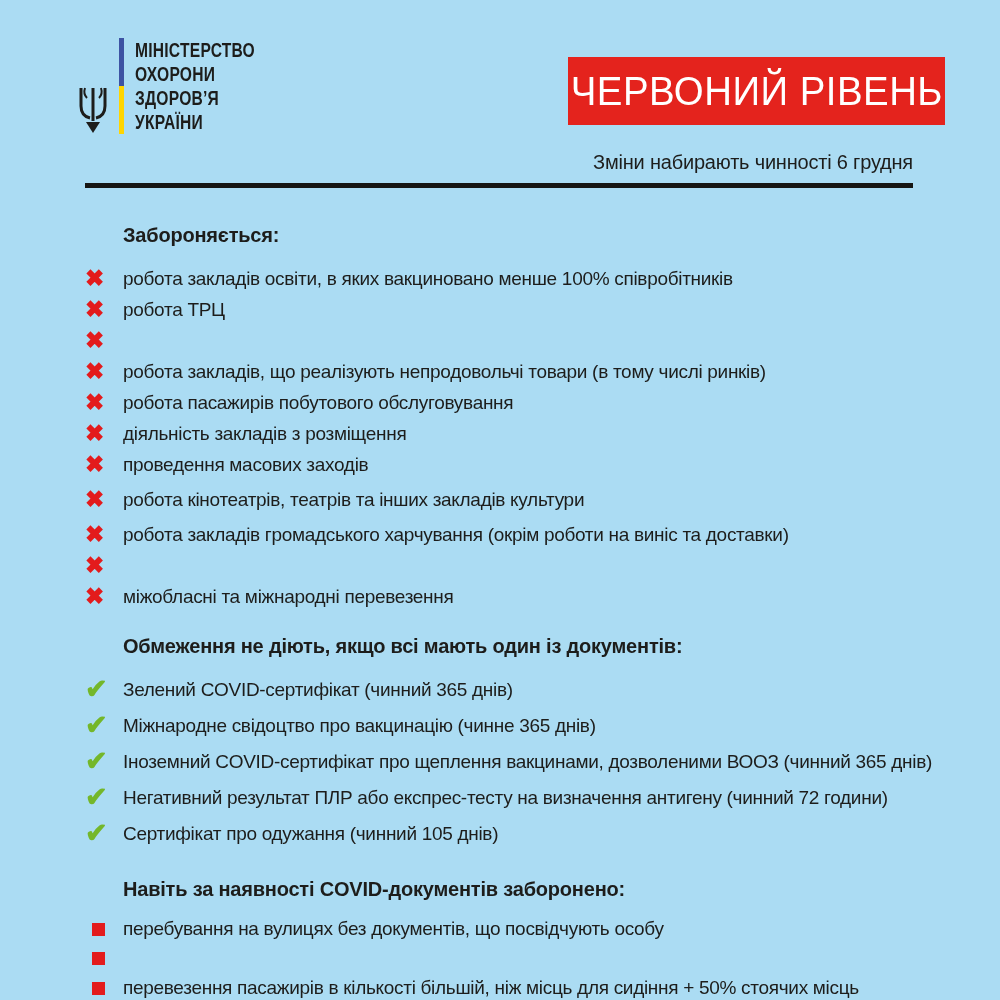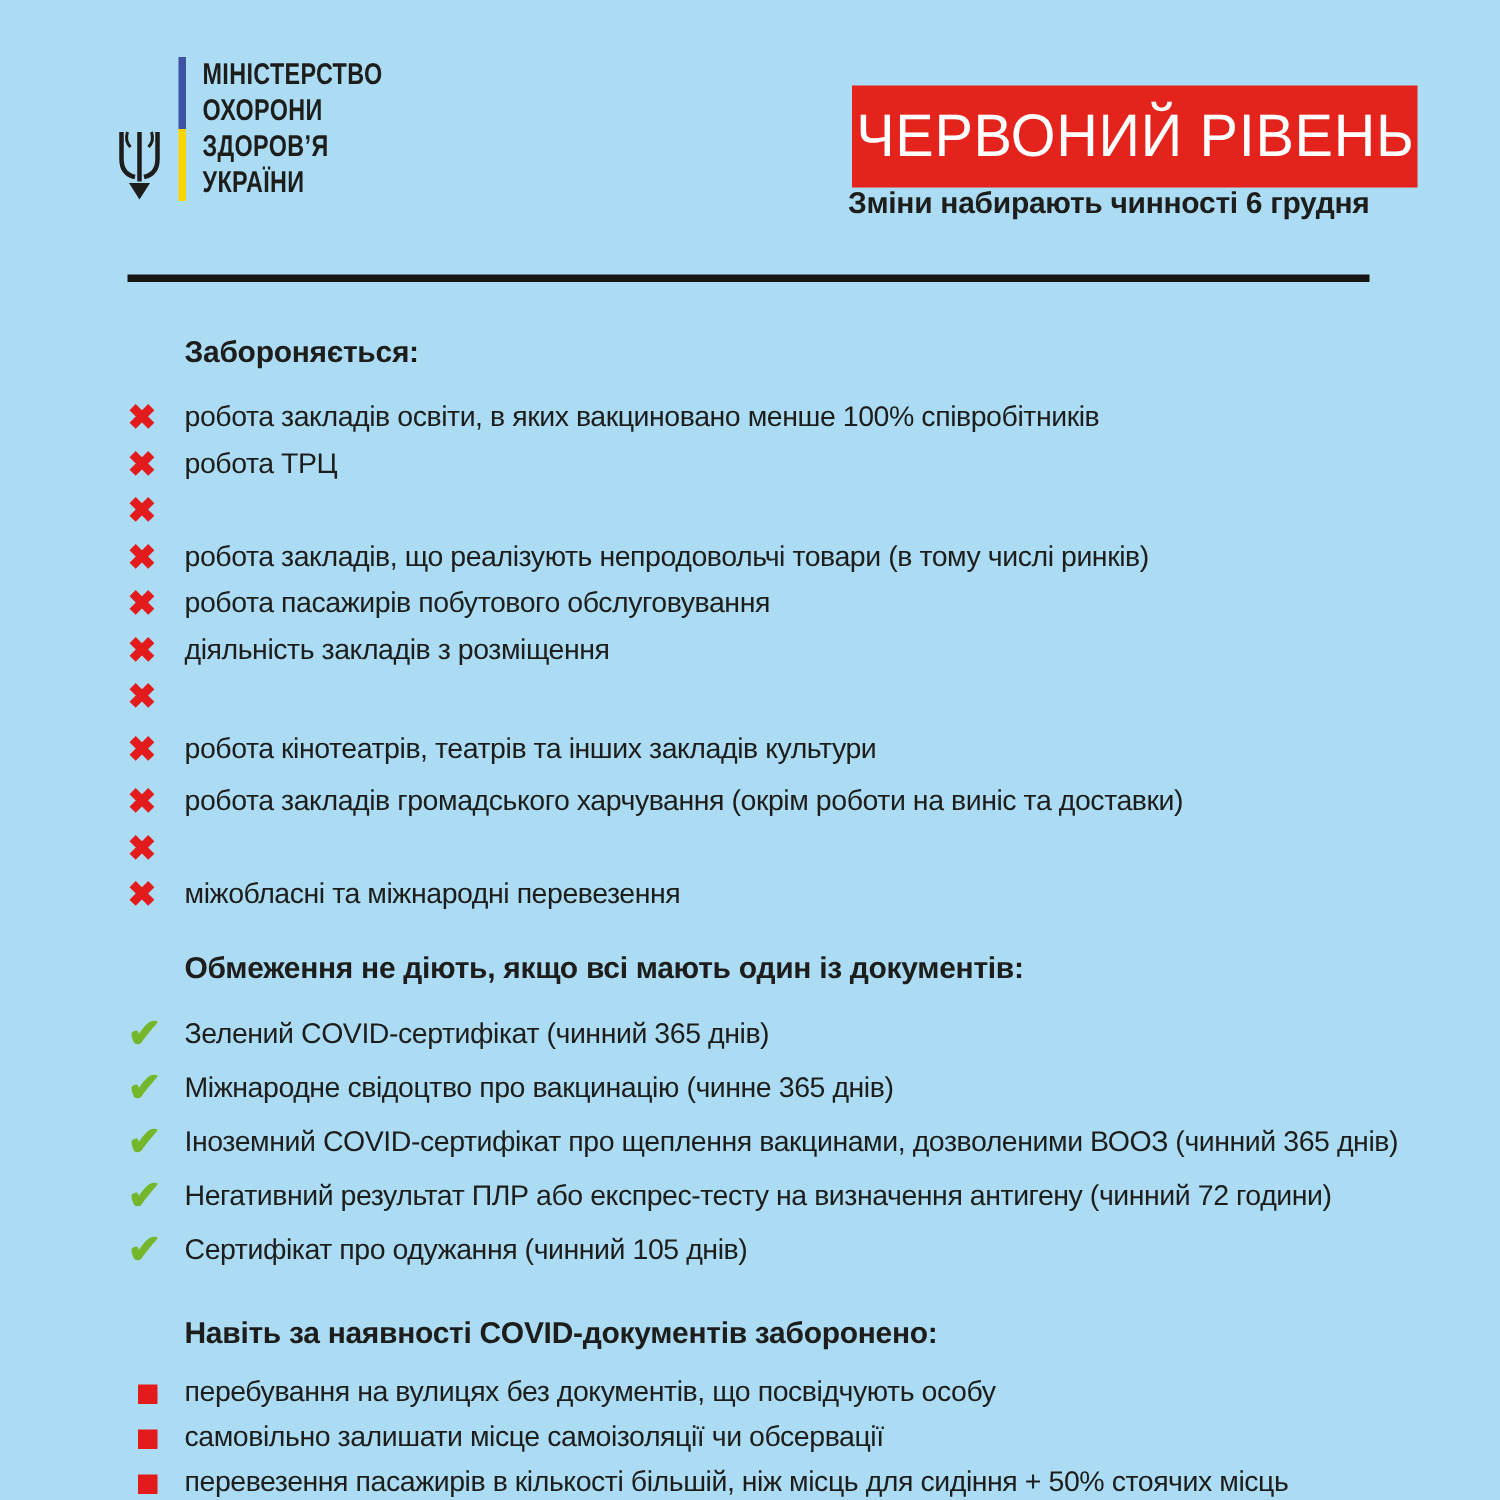--- a/index.html
+++ b/index.html
@@ -63,24 +63,24 @@
   }
   .banner-title {
     color: #ffffff;
     font-size: 40px;
     letter-spacing: 0.5px;
     transform: scaleX(0.96);
     white-space: nowrap;
   }
   .effective-date {
     position: absolute;
-    top: 125px;
+    top: 151px;
     right: 87px;
     font-size: 20px;
-    font-weight: bold;
+    font-weight: normal;
     text-align: right;
     letter-spacing: -0.2px;
   }
 
   .divider {
     position: absolute;
     left: 85px;
     right: 87px;
     top: 183px;
     height: 5px;
@@ -197,20 +197,21 @@
   <div class="row">
     <span class="bullet x">✖</span>
     <span class="item-text">робота пасажирів побутового обслуговування</span>
   </div>
   <div class="row">
     <span class="bullet x">✖</span>
     <span class="item-text">діяльність закладів з розміщення</span>
   </div>
   <div class="row gap">
     <span class="bullet x">✖</span>
+    <span class="item-text">проведення масових заходів</span>
   </div>
   <div class="row gap">
     <span class="bullet x">✖</span>
     <span class="item-text">робота кінотеатрів, театрів та інших закладів культури</span>
   </div>
   <div class="row">
     <span class="bullet x">✖</span>
     <span class="item-text">робота закладів громадського харчування (окрім роботи на виніс та доставки)</span>
   </div>
   <div class="row">
@@ -249,21 +250,20 @@
   <div class="row">
     <span class="bullet">
         <span class="sq"></span>
       </span>
     <span class="item-text">перебування на вулицях без документів, що посвідчують особу</span>
   </div>
   <div class="row">
     <span class="bullet">
         <span class="sq"></span>
       </span>
-    <span class="item-text">самовільно залишати місце самоізоляції чи обсервації</span>
   </div>
   <div class="row">
     <span class="bullet">
         <span class="sq"></span>
       </span>
     <span class="item-text">перевезення пасажирів в кількості більшій, ніж місць для сидіння + 50% стоячих місць</span>
   </div>
   <div class="row">
     <span class="bullet">
         <span class="sq"></span>

